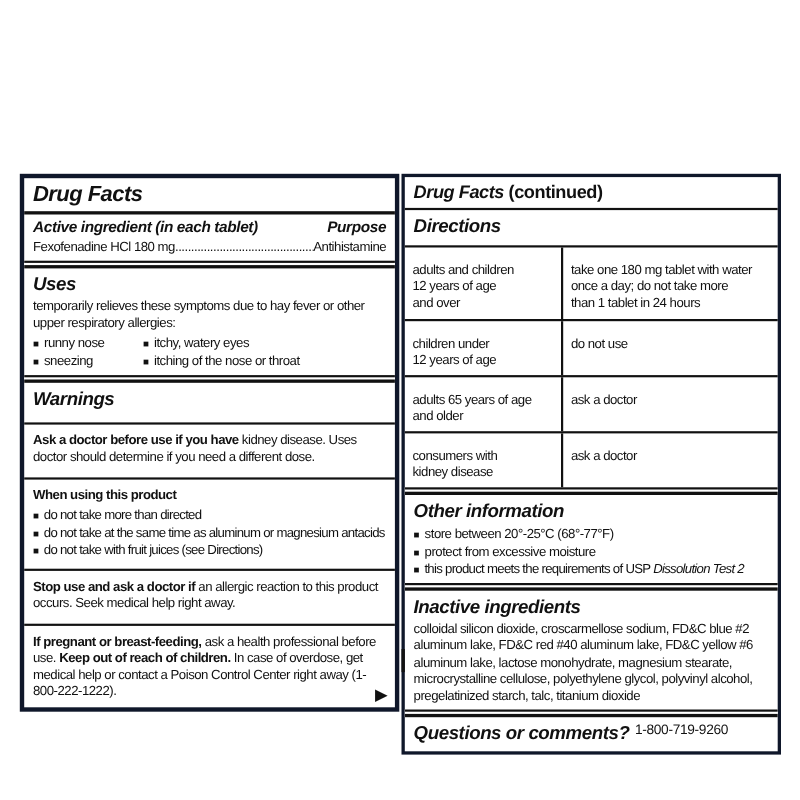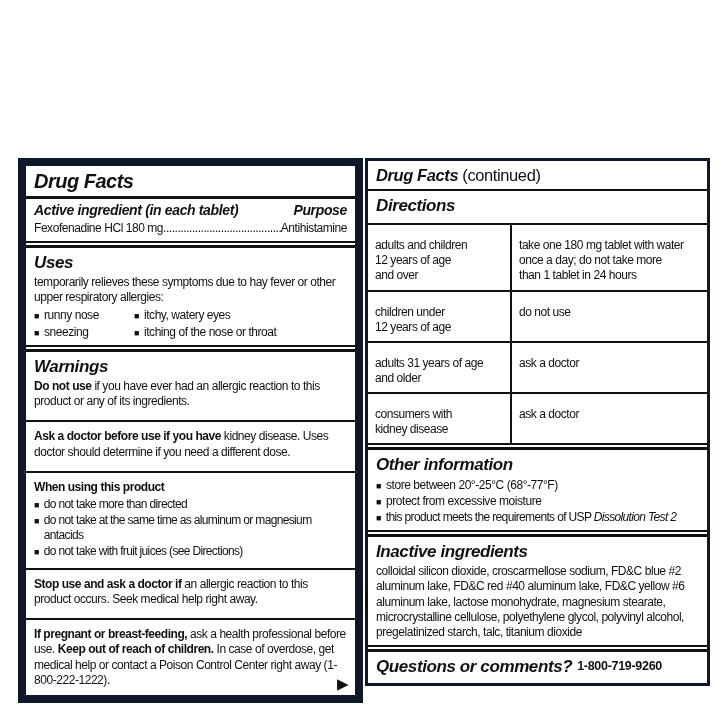--- a/index.html
+++ b/index.html
@@ -2,30 +2,30 @@
 <html><head>
 <meta charset="utf-8">
 <style>
   html,body { margin:0; padding:0; background:#fff; }
   .page {
     position:relative; width:727px; height:727px; background:#ffffff;
     font-family:"Liberation Sans","DejaVu Sans",sans-serif; color:#111;
     font-size:12px; letter-spacing:-0.45px; line-height:1.26;
   }
   .panel { position:absolute; top:158px; width:345px; background:#fff;
-           border:8px solid #0f172a; box-sizing:border-box; }
+           border:4px solid #0f172a; box-sizing:border-box; }
   .panel-left  { left:18px; min-height:448px; }
   .panel-right { left:365px; border-width:3px; }
 
   h1,h2,p { margin:0; }
   .title-l { font-size:20px; font-weight:bold; font-style:italic;
              letter-spacing:-0.5px; padding:3px 8px 2px; }
   .title-r { font-size:16.5px; padding:4px 8px 3px; letter-spacing:-0.4px; }
   .title-r .bi { font-weight:bold; font-style:italic; }
-  .title-r .suffix { font-weight:normal; font-style:normal; }
+  .title-r .suffix { font-weight:bold; font-style:normal; }
 
   .rule-3 { border-top:3px solid #111; }
   .rule-2 { border-top:2px solid #111; }
   .sec-divider { border-top:2px solid #111; height:2px; border-bottom:3px solid #111; background:#fff; }
   .rule-thin { border-top:2px solid #111; margin:4px 0 3px; }
 
   .sec { padding:2px 8px 5px; }
   .sec-h { font-size:17px; font-weight:bold; font-style:italic;
            letter-spacing:-0.4px; margin:2px 0 2px; }
 
@@ -42,23 +42,23 @@
   .tight { letter-spacing:-0.65px; }
 
   .wp { margin:2px 0 2px; }
   .cont-arrow { position:absolute; right:7px; bottom:4px; font-size:15px; line-height:1; }
 
   .dir-row { display:grid; grid-template-columns:144px 1fr; border-bottom:2px solid #111; }
   .dir-row.last { border-bottom:none; }
   .dir-cell { padding:13px 7px 6px; white-space:pre-line; }
   .dir-cell.c-left { border-right:2px solid #111; }
 
-  .q-row { display:flex; align-items:center; padding:4px 8px 6px; }
+  .q-row { display:flex; align-items:flex-start; padding:4px 8px 6px; }
   .q-row .sec-h { margin:0; }
-  .q-phone { font-weight:bold; font-size:12.5px; margin-left:5px; letter-spacing:-0.3px; }
+  .q-phone { font-weight:normal; font-size:12.5px; margin-left:5px; letter-spacing:-0.3px; }
 
   .edge-tail { position:absolute; width:3px; background:#111; }
 </style>
 </head>
 <body>
 
 <div class="page">
 
   <section class="panel panel-left">
     <h1 class="title-l">Drug Facts</h1>
@@ -96,21 +96,20 @@
             <span class="sq">■</span>
             <span>itching of the nose or throat</span>
           </div>
       </div>
     </div>
 
     <div class="sec-divider"></div>
 
     <div class="sec">
       <h2 class="sec-h">Warnings</h2>
-      <p class="wp"><b>Do not use</b><span> if you have ever had an allergic reaction to this product or any of its ingredients.</span></p>
     </div>
     <div class="rule-thin"></div>
     <div class="sec">
       <p class="wp"><b>Ask a doctor before use if you have</b><span> kidney disease. Uses doctor should determine if you need a different dose.</span></p>
     </div>
     <div class="rule-thin"></div>
     <div class="sec">
       <p class="wp"><b>When using this product</b></p>
       <div class="blist tight">
         <div class="item">
@@ -156,21 +155,21 @@
         <div class="dir-cell">take one 180 mg tablet with water
 once a day; do not take more
 than 1 tablet in 24 hours</div>
       </div>
       <div class="dir-row">
         <div class="dir-cell c-left">children under
 12 years of age</div>
         <div class="dir-cell">do not use</div>
       </div>
       <div class="dir-row">
-        <div class="dir-cell c-left">adults 31 years of age
+        <div class="dir-cell c-left">adults 65 years of age
 and older</div>
         <div class="dir-cell">ask a doctor</div>
       </div>
       <div class="dir-row last">
         <div class="dir-cell c-left">consumers with
 kidney disease</div>
         <div class="dir-cell">ask a doctor</div>
       </div>
     </div>
 

